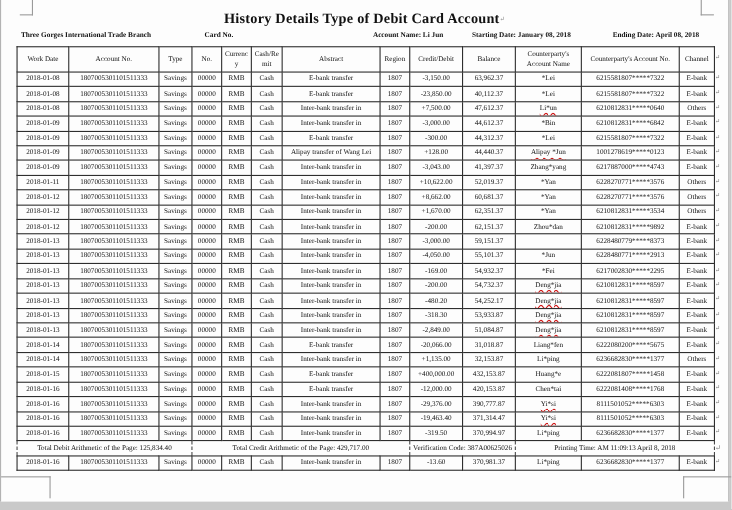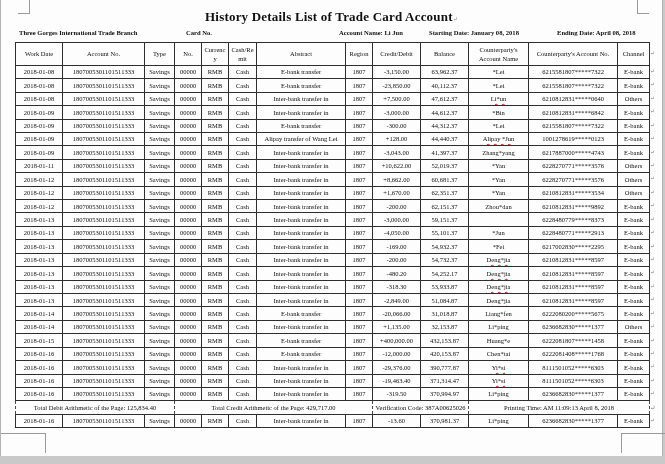--- a/index.html
+++ b/index.html
@@ -85,21 +85,21 @@
 </style>
 </head>
 <body>
 
 <div class="page">
   <div class="crop tl"></div>
   <div class="crop tr"></div>
   <div class="crop bl"></div>
   <div class="crop br"></div>
 
-  <div class="title"><span>History Details List of Trade Card Account</span><span class="eom">↵</span></div>
+  <div class="title"><span>History Details Type of Debit Card Account</span><span class="eom">↵</span></div>
 
   <div class="info-line">
     <span class="info-branch">Three Gorges International Trade Branch</span>
     <span class="info-card">Card No.</span>
     <span class="info-account">Account Name: Li Jun</span>
     <span class="info-start">Starting Date: January 08, 2018</span>
     <span class="info-end">Ending Date: April 08, 2018</span>
   </div>
 
   <table>

